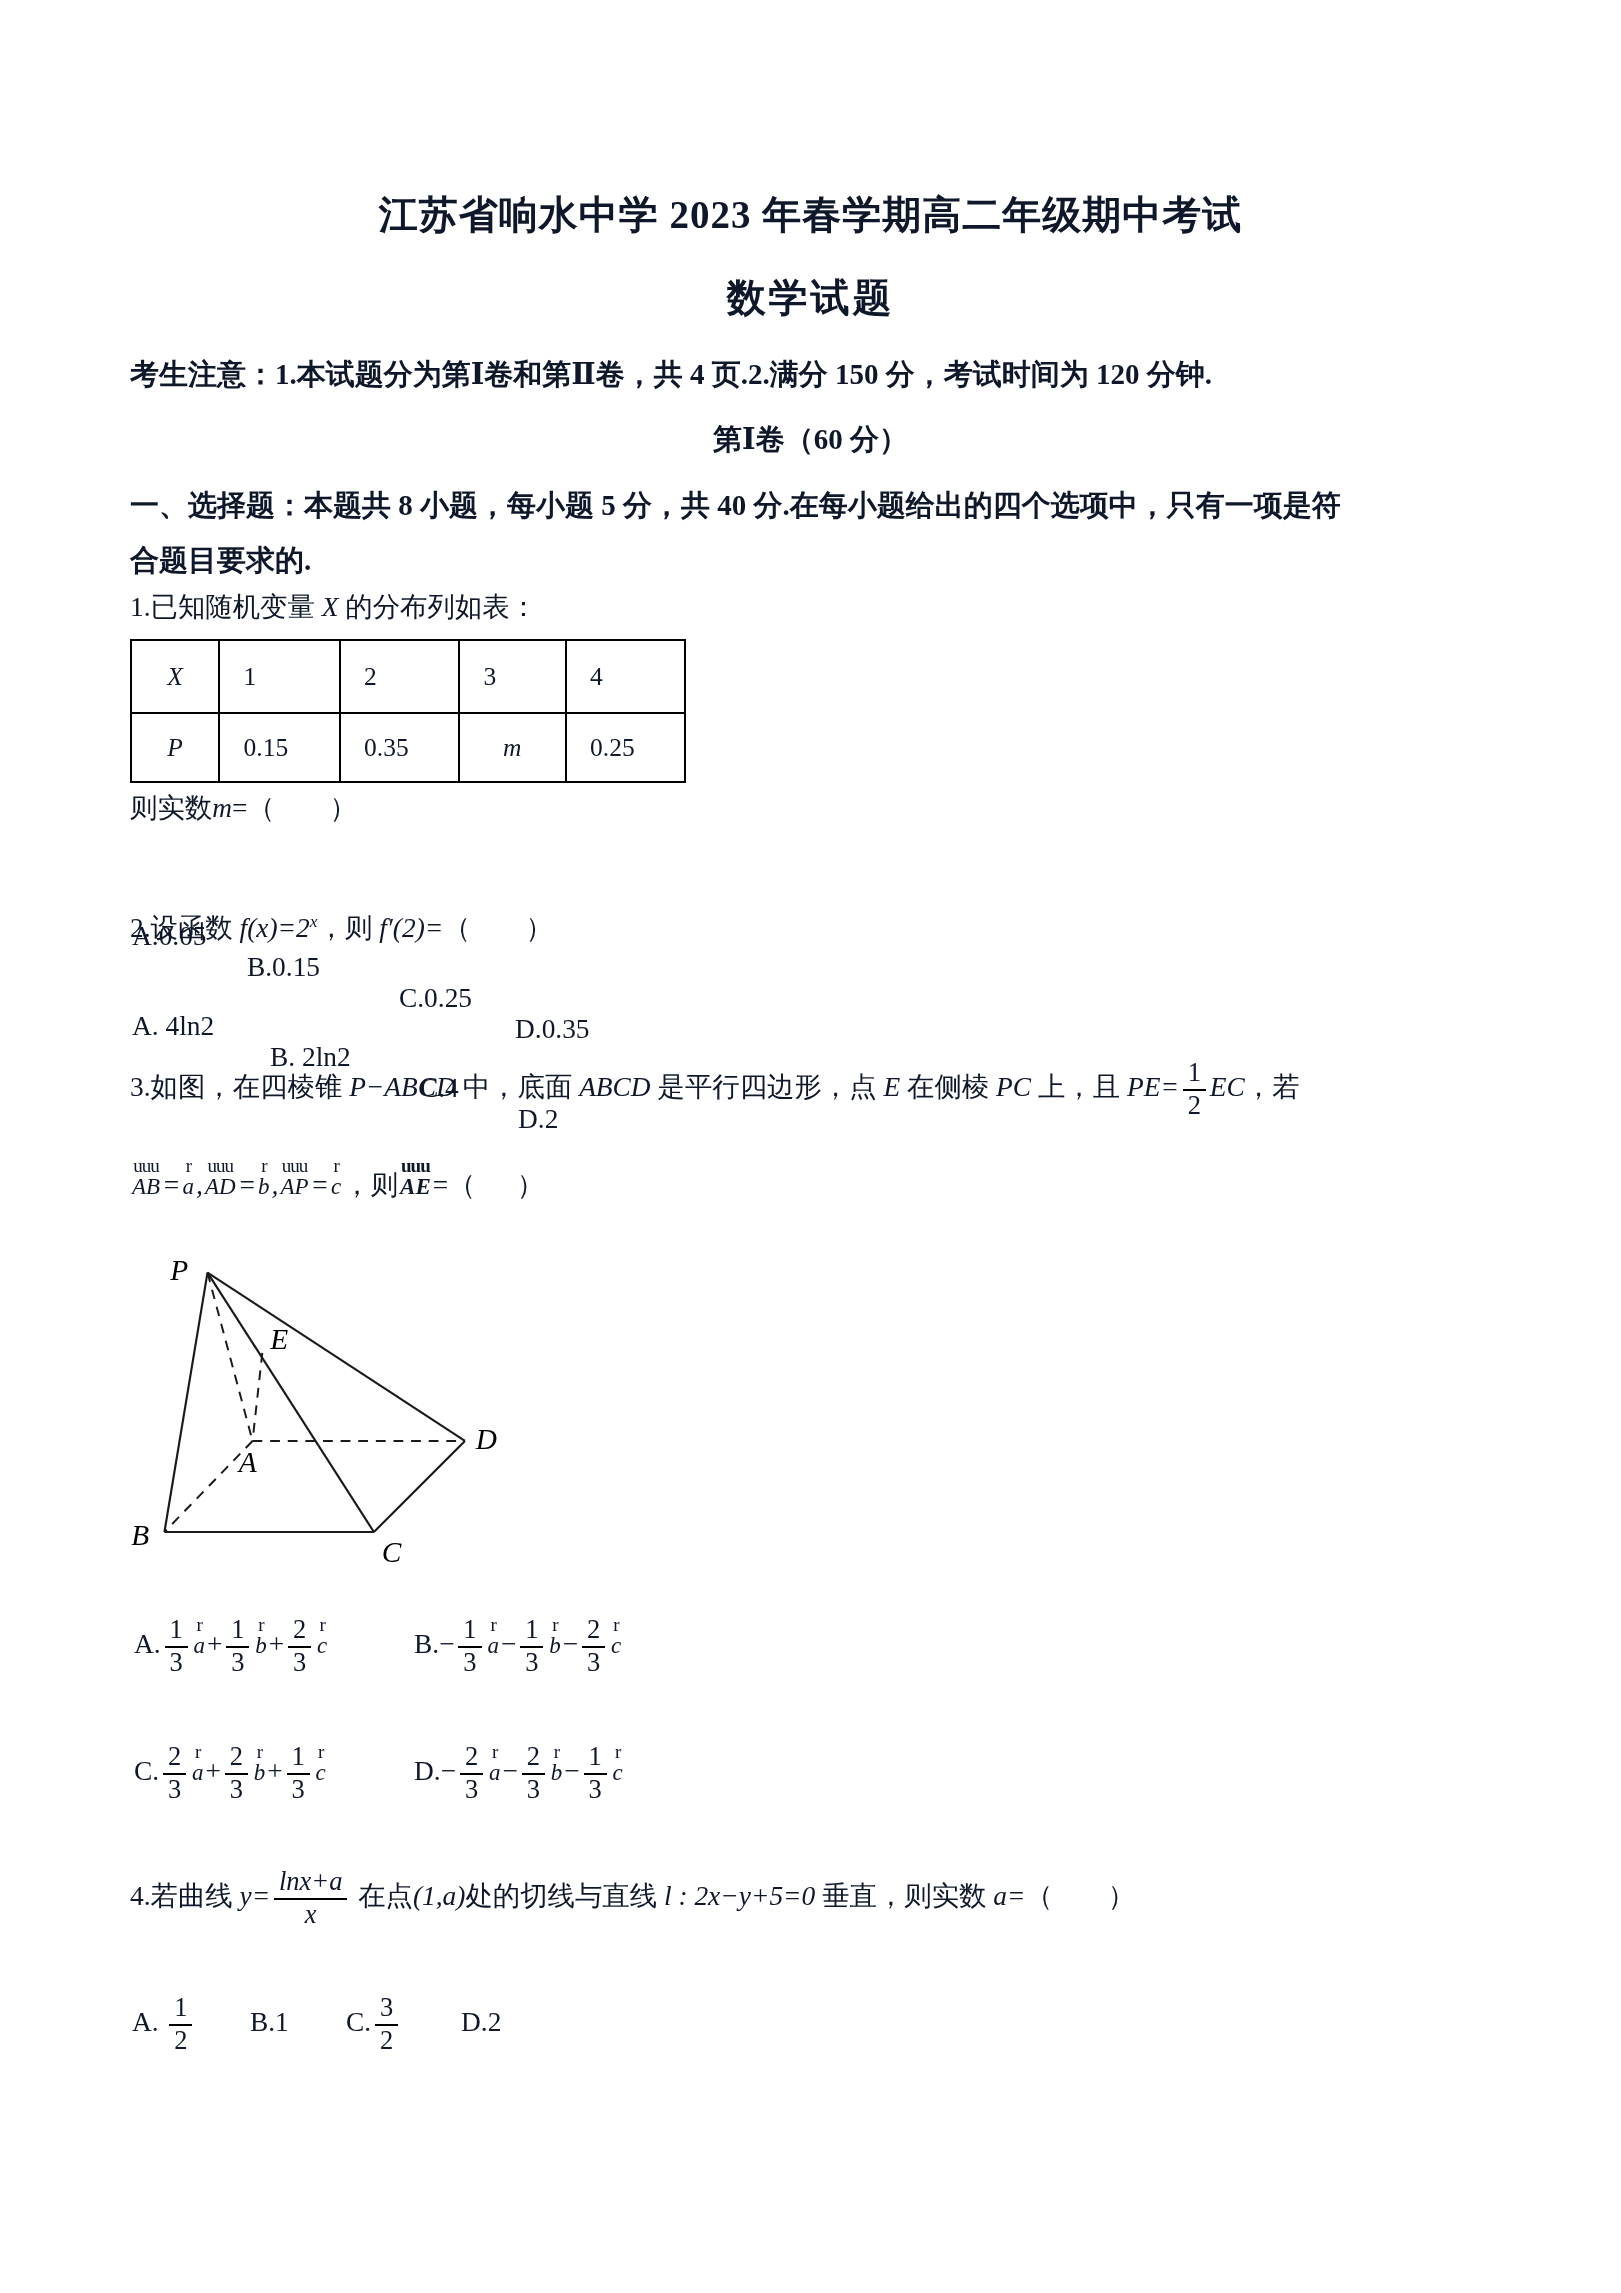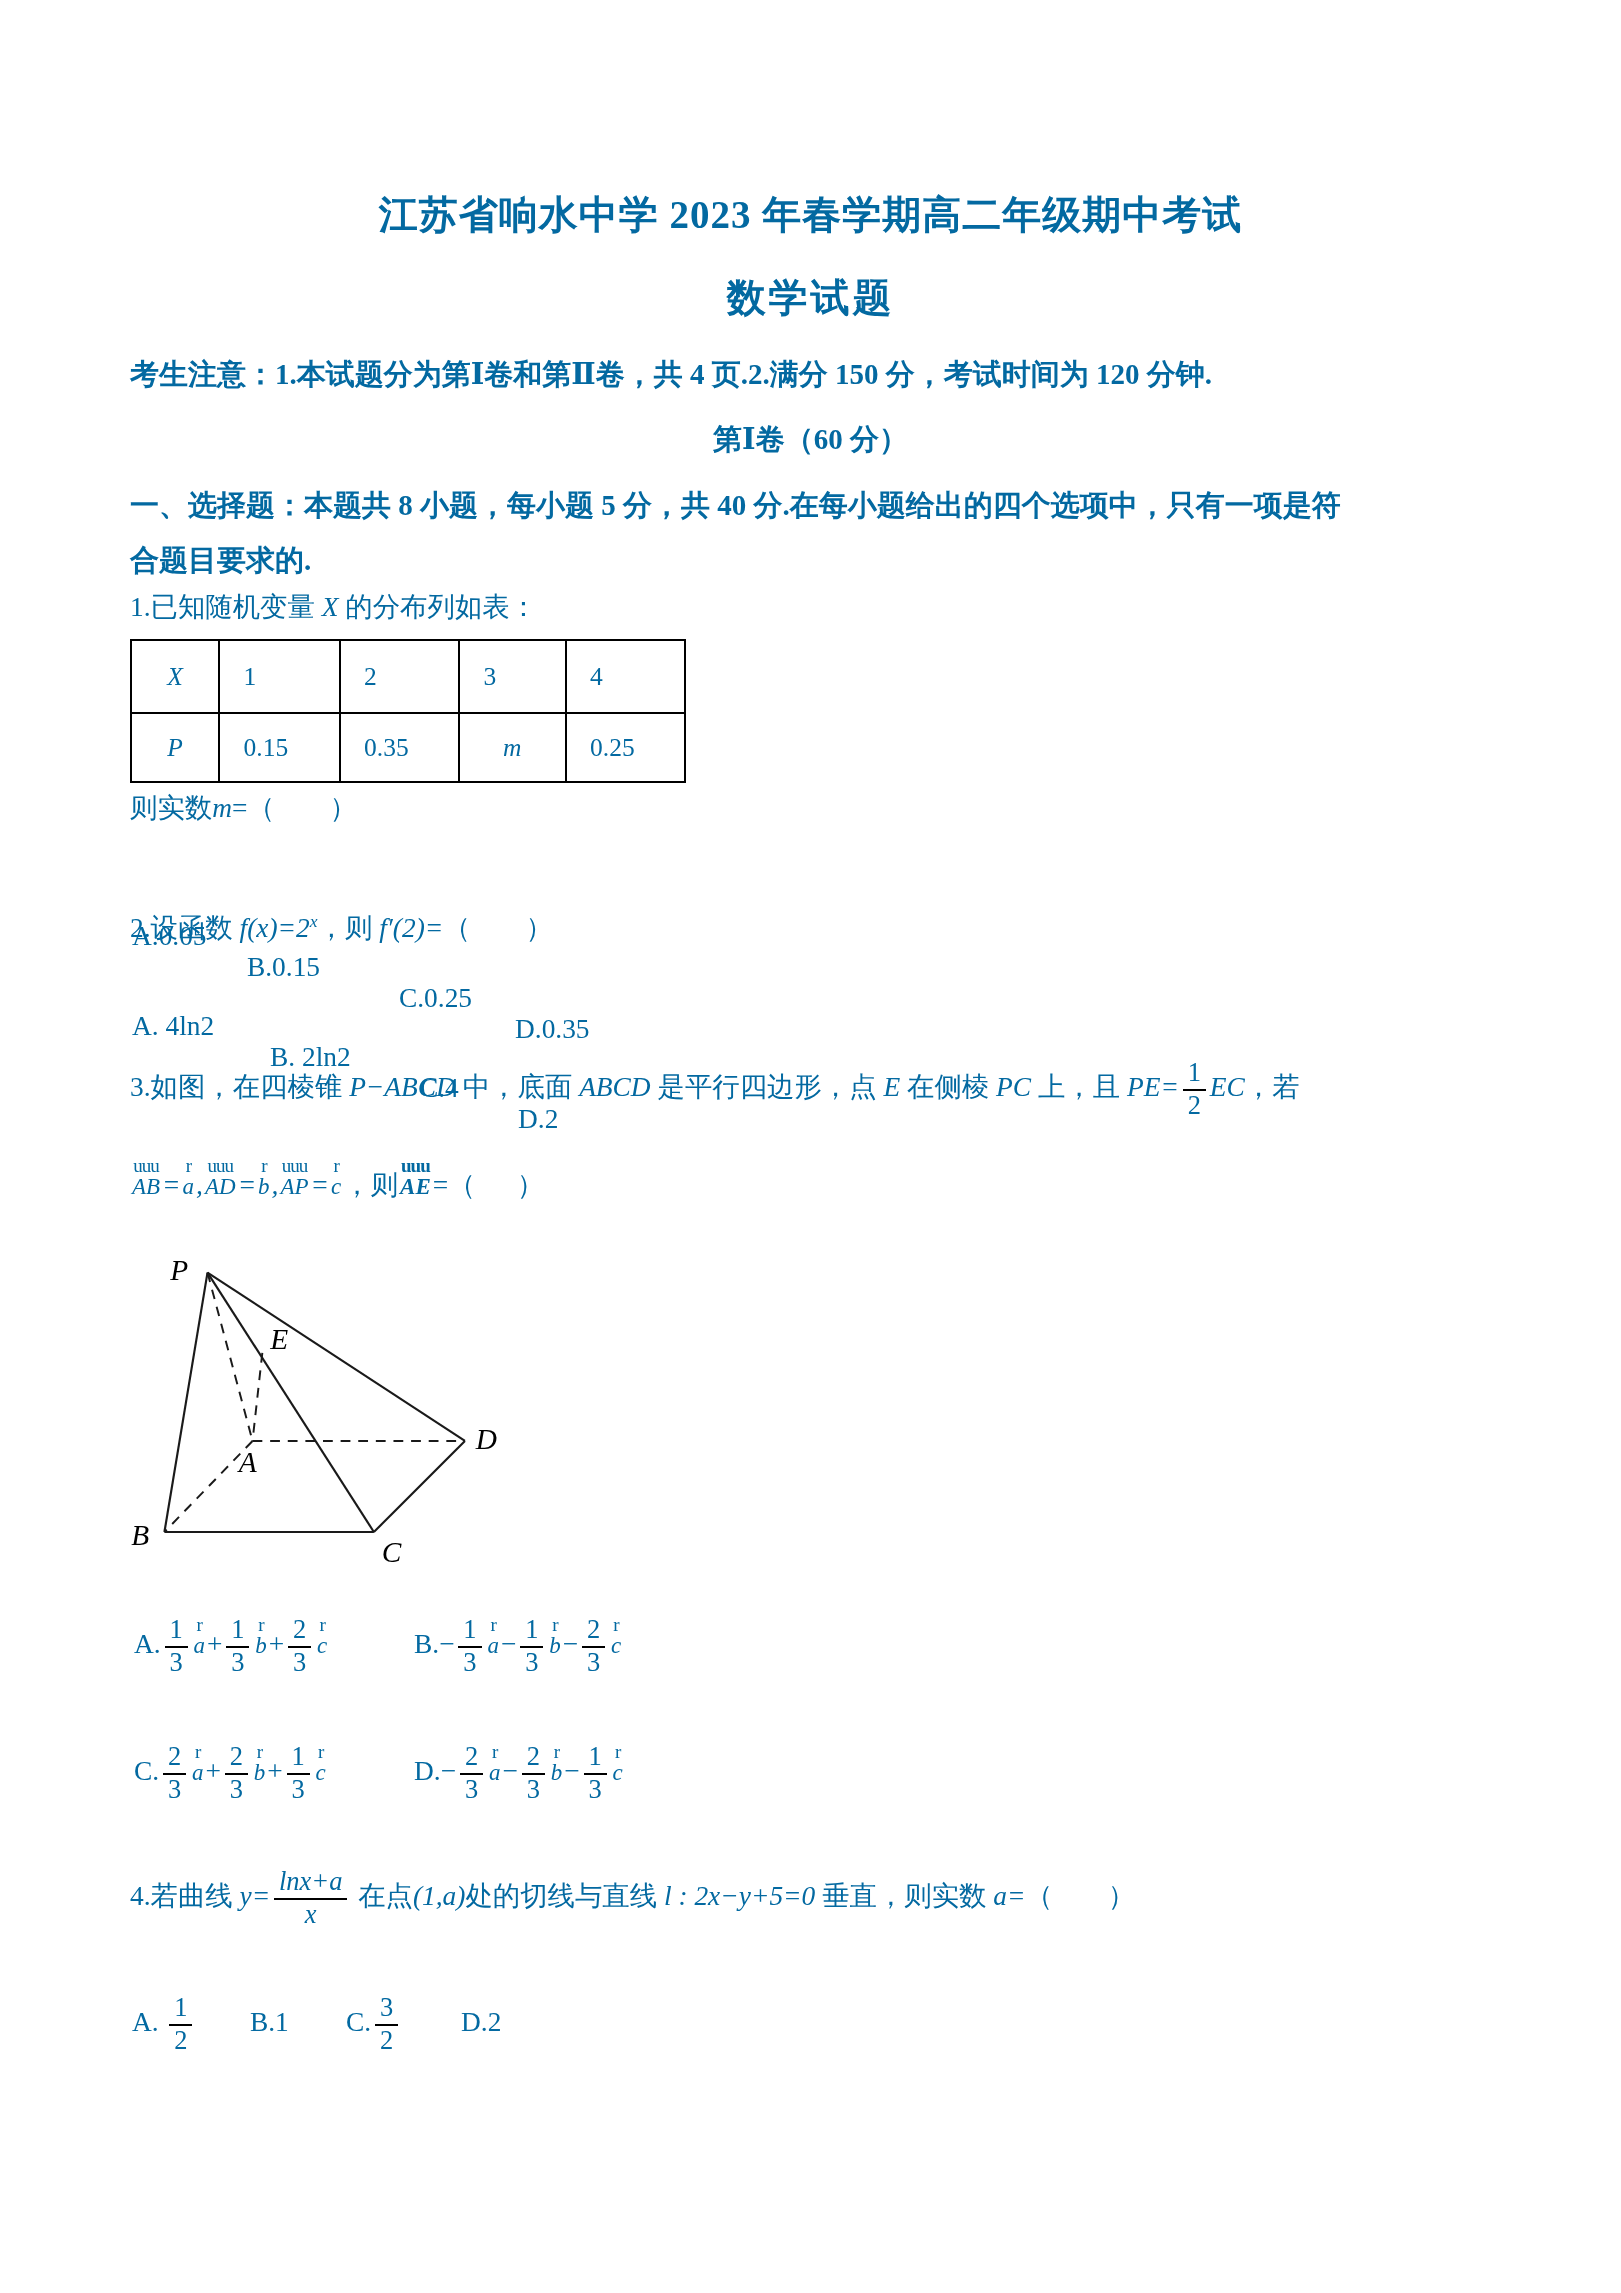--- a/index.html
+++ b/index.html
@@ -1,18 +1,18 @@
 <!DOCTYPE html>
 <html><head>
 <meta charset="utf-8">
 <style>
   html,body{margin:0;padding:0;background:#e8e8e8;}
   .page{
     position:relative;width:1621px;height:2294px;background:#ffffff;
-    margin:0 auto;overflow:hidden;color:#0369a1;
+    margin:0 auto;overflow:hidden;color:#0f172a;
     font-family:"Liberation Serif","DejaVu Serif",serif;
   }
   .abs{position:absolute;white-space:pre;}
   .center{left:0;width:1621px;text-align:center;}
   .bold{font-weight:bold;}
   .cn{font-size:27.4px;}
   .title{top:188px;font-size:39px;letter-spacing:1px;}
   .subtitle{top:271px;font-size:39px;letter-spacing:2.9px;}
   .notice{top:355px;left:130px;font-size:29px;}
   .volume{top:420px;font-size:29px;}

